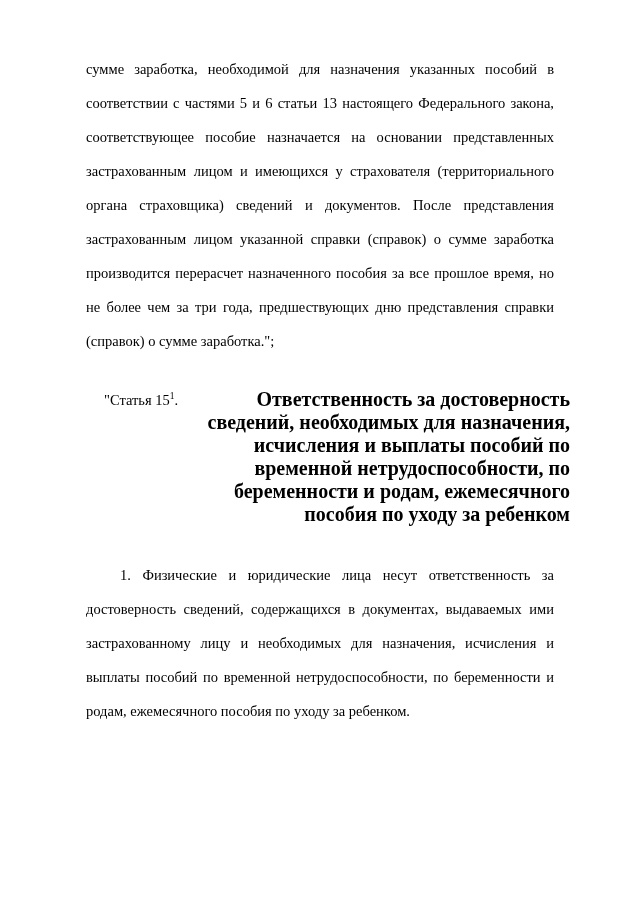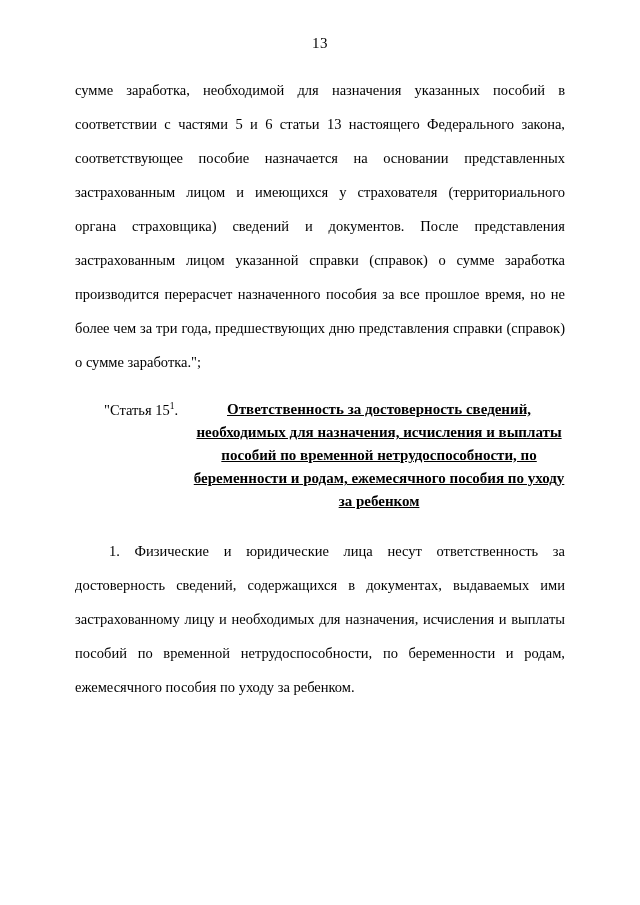--- a/index.html
+++ b/index.html
@@ -27,60 +27,58 @@
     font-size: 15px;
     line-height: 1;
     margin: 0 0 22px 0;
     letter-spacing: 0.5px;
   }
   .para {
     font-size: 14.5px;
     line-height: 34px;
     text-align: justify;
     text-justify: inter-word;
-    margin: 5px;
+    margin: 16px;
     hyphens: none;
   }
   .para.indent {
     text-indent: 34px;
   }
   .heading-block {
     margin-top: 4px;
     display: flex;
     align-items: flex-start;
     padding-left: 34px;
   }
   .heading-label {
     font-size: 14.5px;
     line-height: 23px;
     white-space: nowrap;
     padding-top: 1px;
   }
   .heading-title {
-    font-size: 15px;
+    font-size: 20px;
     font-weight: bold;
     line-height: 23px;
     padding-left: 10px;
-    text-align: center;
-    text-decoration: underline;
+    text-align: right;
   }
   sup {
     font-size: 9.5px;
     vertical-align: super;
     line-height: 0;
   }
   .spacer-sm { height: 10px; }
   .spacer-md { height: 16px; }
 </style>
 </head>
 <body>
 
 <div class="page">
 
-  <div class="page-number">13</div>
 
   <p class="para">сумме заработка, необходимой для назначения указанных пособий в соответствии с частями 5 и 6 статьи 13 настоящего Федерального закона, соответствующее пособие назначается на основании представленных застрахованным лицом и имеющихся у страхователя (территориального органа страховщика) сведений и документов. После представления застрахованным лицом указанной справки (справок) о сумме заработка производится перерасчет назначенного пособия за все прошлое время, но не более чем за три года, предшествующих дню представления справки (справок) о сумме заработка.";</p>
 
 
 
   <div class="spacer-sm"></div>
 
   <div class="heading-block">
     <div class="heading-label">
       <span>"Статья 15</span><sup>1</sup><span>.</span>

